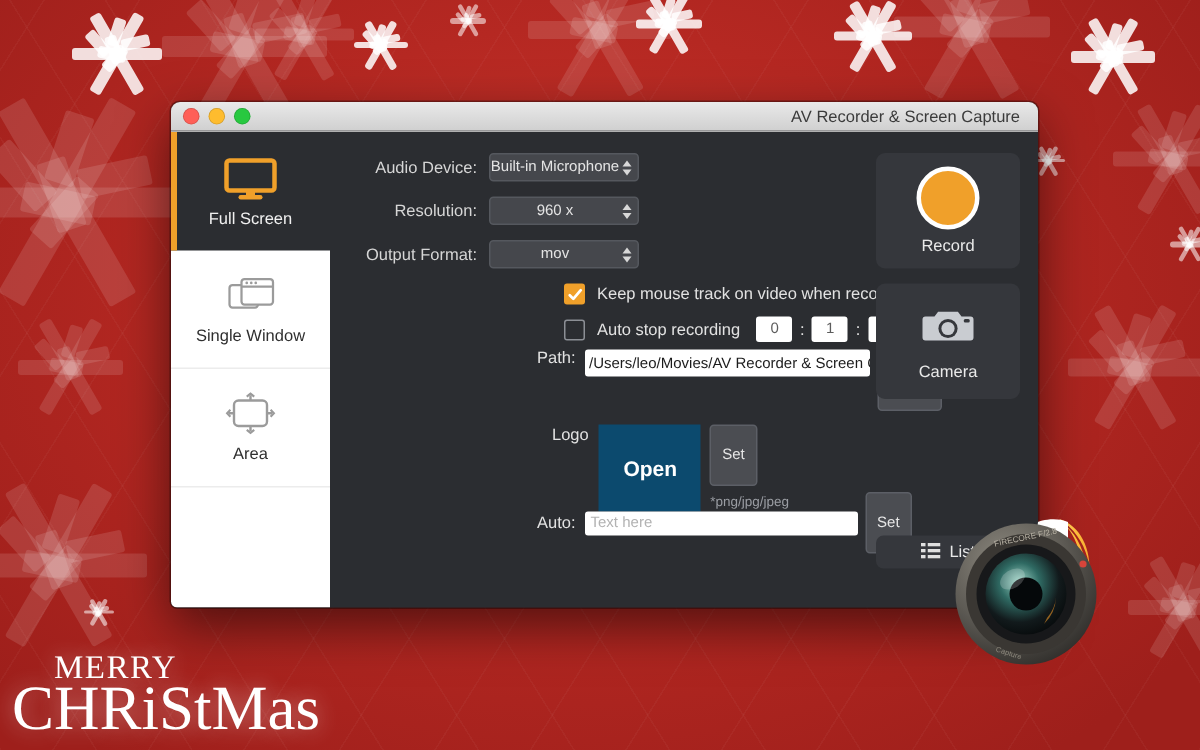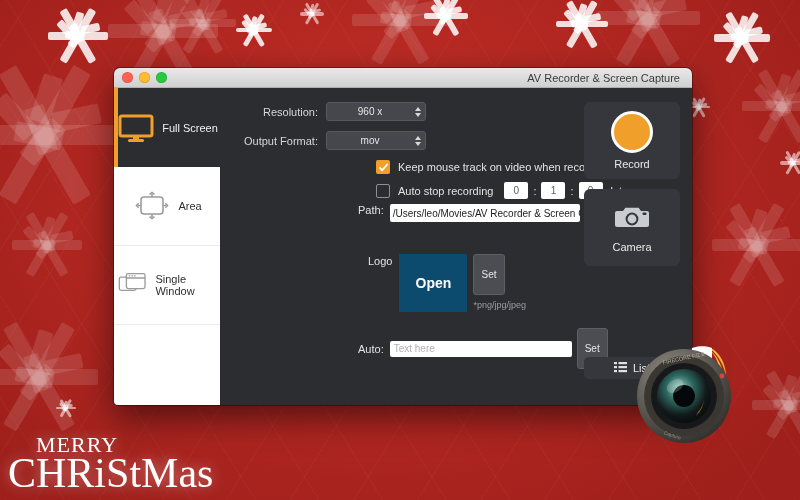--- a/index.html
+++ b/index.html
@@ -79,21 +79,21 @@
   #wintitle {
     position: absolute; left: 0; right: 12px; text-align: right;
     font-size: 11px; color: #3b3b3b;
   }
 
   #body { display: flex; height: 317px; background: #2b2d31; }
 
   
   #sidebar { width: 106px; background: #ffffff; flex: 0 0 106px; }
   .side-item {
-    height: 79px; display: flex; flex-direction: row;
+    height: 79px; display: flex; flex-direction: column;
     align-items: center; justify-content: center; gap: 6px;
     border-bottom: 1px solid #ececec;
     font-size: 11px; color: #2f2f2f;
     position: relative; cursor: default;
   }
   .side-item.sel {
     background: #2b2d31; color: #f0f0f0; border-bottom: none;
   }
   .side-item.sel::before {
     content: ""; position: absolute; left: 0; top: 0; bottom: 0;
@@ -345,46 +345,56 @@
               <rect x="17" y="23" width="6" height="4" fill="#f0a02a"></rect>
               <rect x="12" y="26" width="16" height="3" rx="1.5" fill="#f0a02a"></rect>
             </svg>
         </span>
         <span>Full Screen</span>
       </div>
 
       <div class="side-item">
         <span class="side-icon">
           <svg viewBox="0 0 40 30">
-              <rect x="9" y="6" width="22" height="17" rx="3" fill="none" stroke="#9b9b9b" stroke-width="1.6"></rect>
-              <path d="M20 2.5v3.5M20 23v3.5M5.5 14.5H9M31 14.5h3.5" stroke="#9b9b9b" stroke-width="1.6"></path>
-              <path d="M17.5 3.4 20 1.4l2.5 2M17.5 25.6 20 27.6l2.5-2M6.6 12.2 4.4 14.5l2.2 2.3M33.4 12.2l2.2 2.3-2.2 2.3" fill="none" stroke="#9b9b9b" stroke-width="1.4"></path>
-            </svg>
-        </span>
-        <span>Area</span>
-      </div>
-
-      <div class="side-item">
-        <span class="side-icon">
-          <svg viewBox="0 0 40 30">
               <rect x="6" y="8" width="19" height="15" rx="2" fill="#fff" stroke="#9b9b9b" stroke-width="1.5"></rect>
               <rect x="14" y="4" width="21" height="17" rx="2" fill="#fff" stroke="#9b9b9b" stroke-width="1.5"></rect>
               <path d="M14 9h21" stroke="#9b9b9b" stroke-width="1.5"></path>
               <circle cx="17.5" cy="6.6" r=".9" fill="#9b9b9b"></circle>
               <circle cx="20.5" cy="6.6" r=".9" fill="#9b9b9b"></circle>
               <circle cx="23.5" cy="6.6" r=".9" fill="#9b9b9b"></circle>
             </svg>
         </span>
         <span>Single Window</span>
       </div>
 
+      <div class="side-item">
+        <span class="side-icon">
+          <svg viewBox="0 0 40 30">
+              <rect x="9" y="6" width="22" height="17" rx="3" fill="none" stroke="#9b9b9b" stroke-width="1.6"></rect>
+              <path d="M20 2.5v3.5M20 23v3.5M5.5 14.5H9M31 14.5h3.5" stroke="#9b9b9b" stroke-width="1.6"></path>
+              <path d="M17.5 3.4 20 1.4l2.5 2M17.5 25.6 20 27.6l2.5-2M6.6 12.2 4.4 14.5l2.2 2.3M33.4 12.2l2.2 2.3-2.2 2.3" fill="none" stroke="#9b9b9b" stroke-width="1.4"></path>
+            </svg>
+        </span>
+        <span>Area</span>
+      </div>
+
     </div>
 
     <div id="main">
 
+      <div class="row">
+        <div class="lbl">Audio Device:</div>
+        <div class="sel-ctrl">
+          <span>Built-in Microphone</span>
+          <span class="stepper">
+              <b class="up"></b>
+              <b class="down"></b>
+            </span>
+        </div>
+      </div>
 
       <div class="row">
         <div class="lbl">Resolution:</div>
         <div class="sel-ctrl">
           <span>960 x</span>
           <span class="stepper">
               <b class="up"></b>
               <b class="down"></b>
             </span>
         </div>

